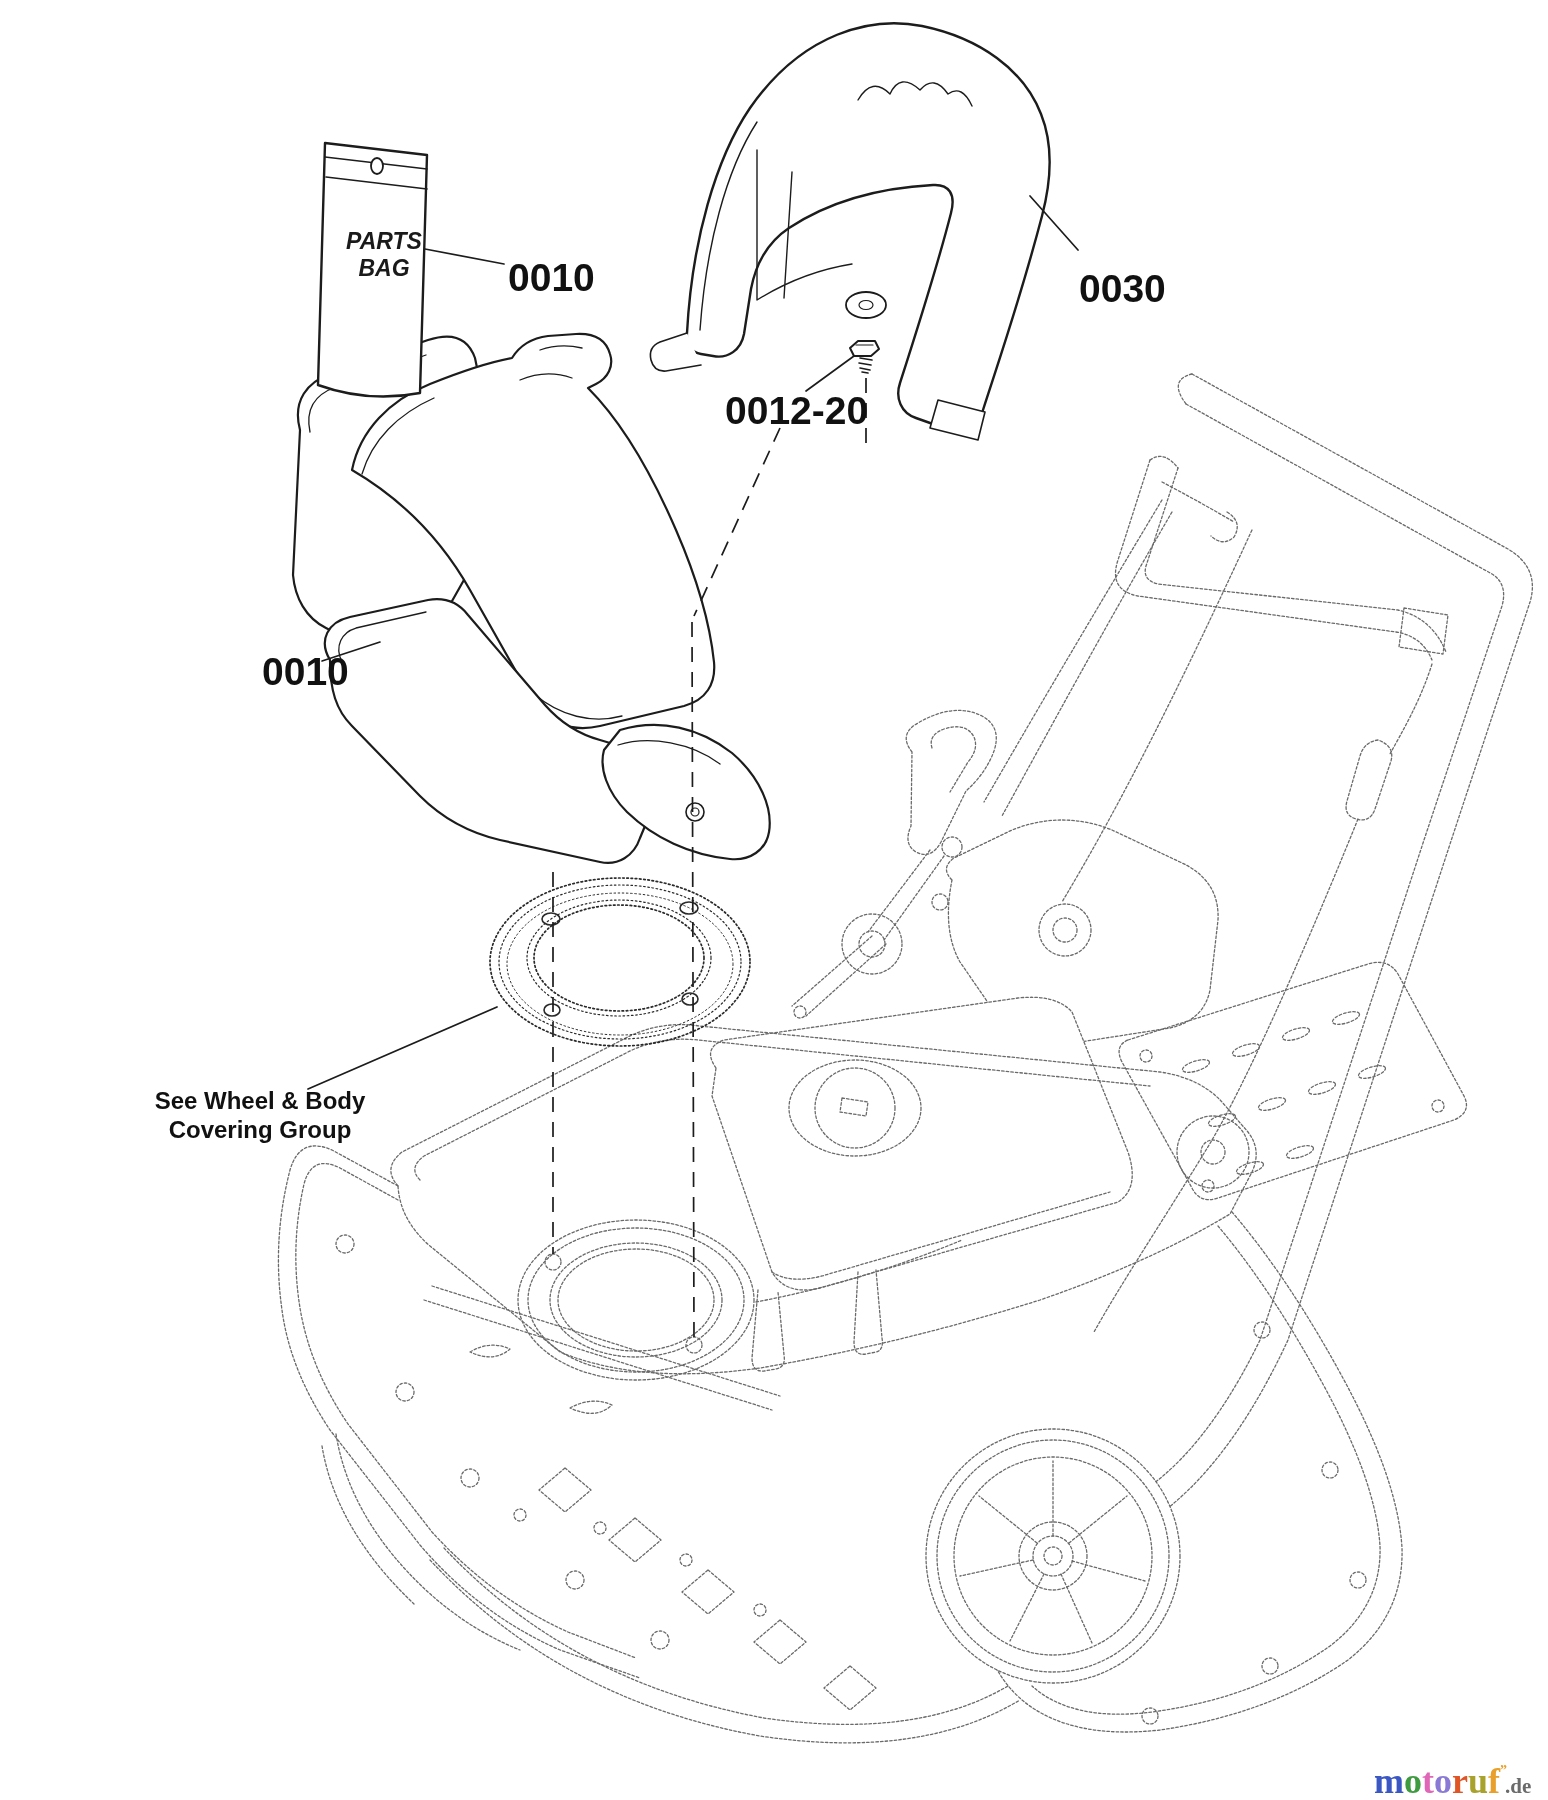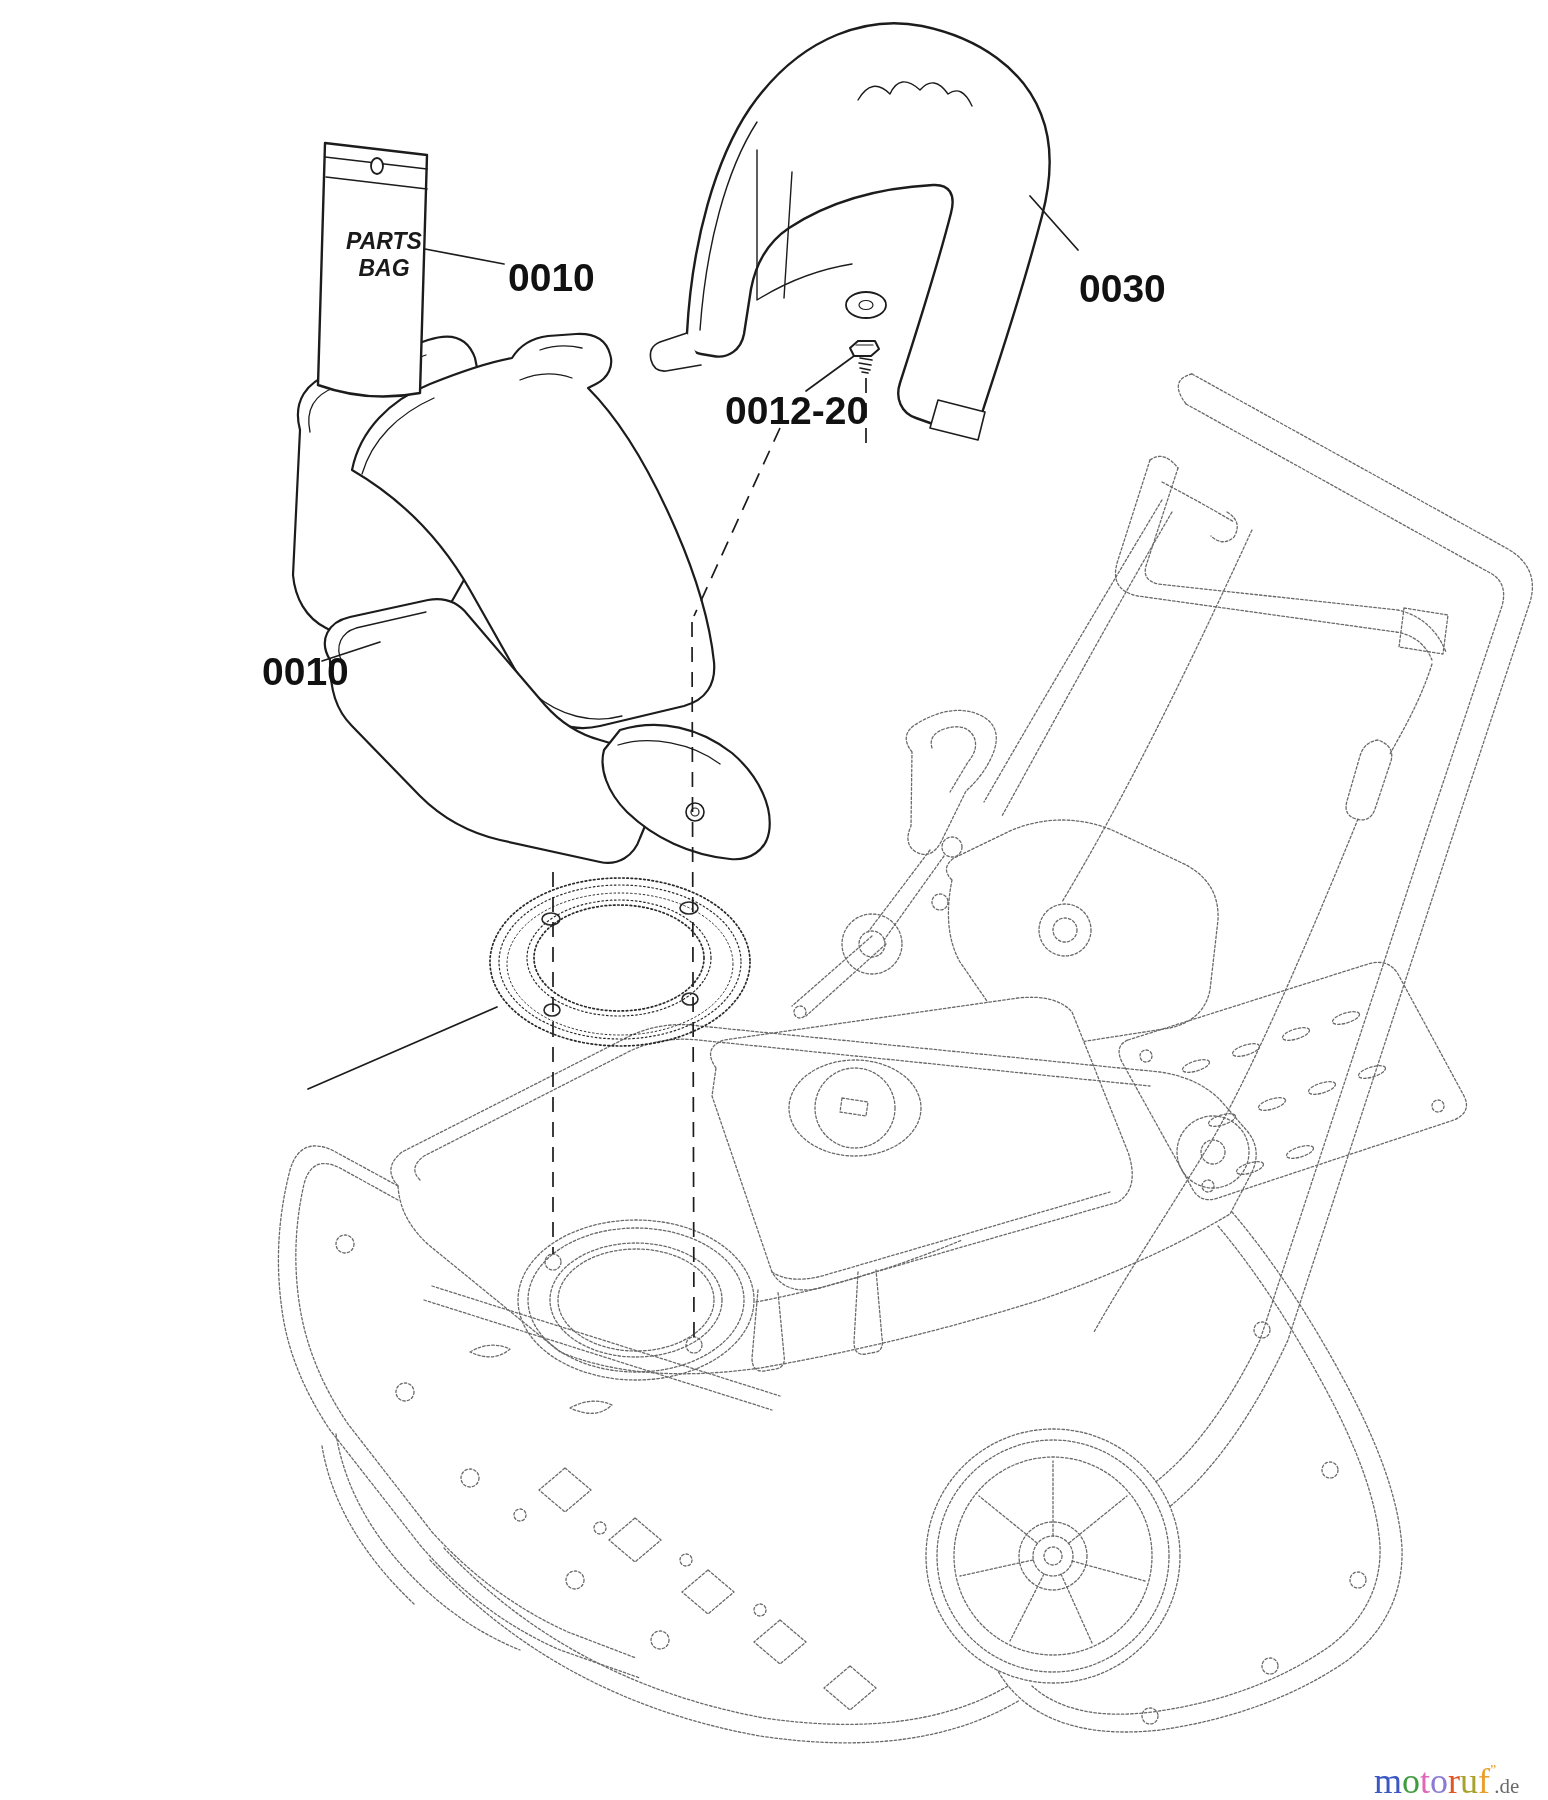--- a/index.html
+++ b/index.html
@@ -5,21 +5,21 @@
   html,body{margin:0;padding:0;background:#ffffff;}
   .stage{position:relative;width:1548px;height:1800px;background:#ffffff;overflow:hidden;
          font-family:"Liberation Sans",sans-serif;}
   .stage svg{position:absolute;left:0;top:0;}
   .plabel{position:absolute;font-weight:bold;font-size:39px;color:#111;letter-spacing:0px;white-space:nowrap;}
   .note{position:absolute;left:140px;top:1086px;width:240px;text-align:center;
         font-weight:bold;font-size:24px;line-height:29px;color:#111;}
   .bagtext{position:absolute;left:322px;top:228px;width:108px;text-align:center;
            font-style:italic;font-weight:600;font-size:23px;line-height:27px;color:#1a1a1a;padding-left:8px;}
   .logo{position:absolute;left:1374px;top:1748px;width:170px;height:46px;
-        font-family:"Liberation Serif",serif;font-size:36px;line-height:46px;white-space:nowrap;}
+        font-family:"Liberation Serif",serif;font-size:36px;line-height:46px;white-space:nowrap;font-weight:bold;}
   .logo .tld{font-size:21px;}
   .logo .mark{font-size:14px;vertical-align:18px;letter-spacing:-2px;}
 </style>
 </head>
 <body>
 
 <div class="stage">
 
 <svg width="1548" height="1800" viewBox="0 0 1548 1800">
 
@@ -212,18 +212,22 @@
   </div>
 
   <div class="plabel" style="left:508px;top:256px;">0010</div>
 
   <div class="plabel" style="left:1079px;top:267px;">0030</div>
 
   <div class="plabel" style="left:725px;top:389px;">0012-20</div>
 
   <div class="plabel" style="left:262px;top:650px;">0010</div>
 
+  <div class="note">
+    <div>See Wheel &amp; Body</div>
+    <div>Covering Group</div>
+  </div>
 
   <div class="logo">
     <span style="color:#3a57c4">m</span><span style="color:#3f9b3f">o</span><span style="color:#e066b8">t</span><span style="color:#8a7ad6">o</span><span style="color:#e05526">r</span><span style="color:#a8a22c">u</span><span style="color:#e8a02a">f</span><span class="mark" style="color:#e8a02a">”</span><span class="tld" style="color:#6b6b6b">.de</span>
   </div>
 
 </div>
 
 </body></html>

